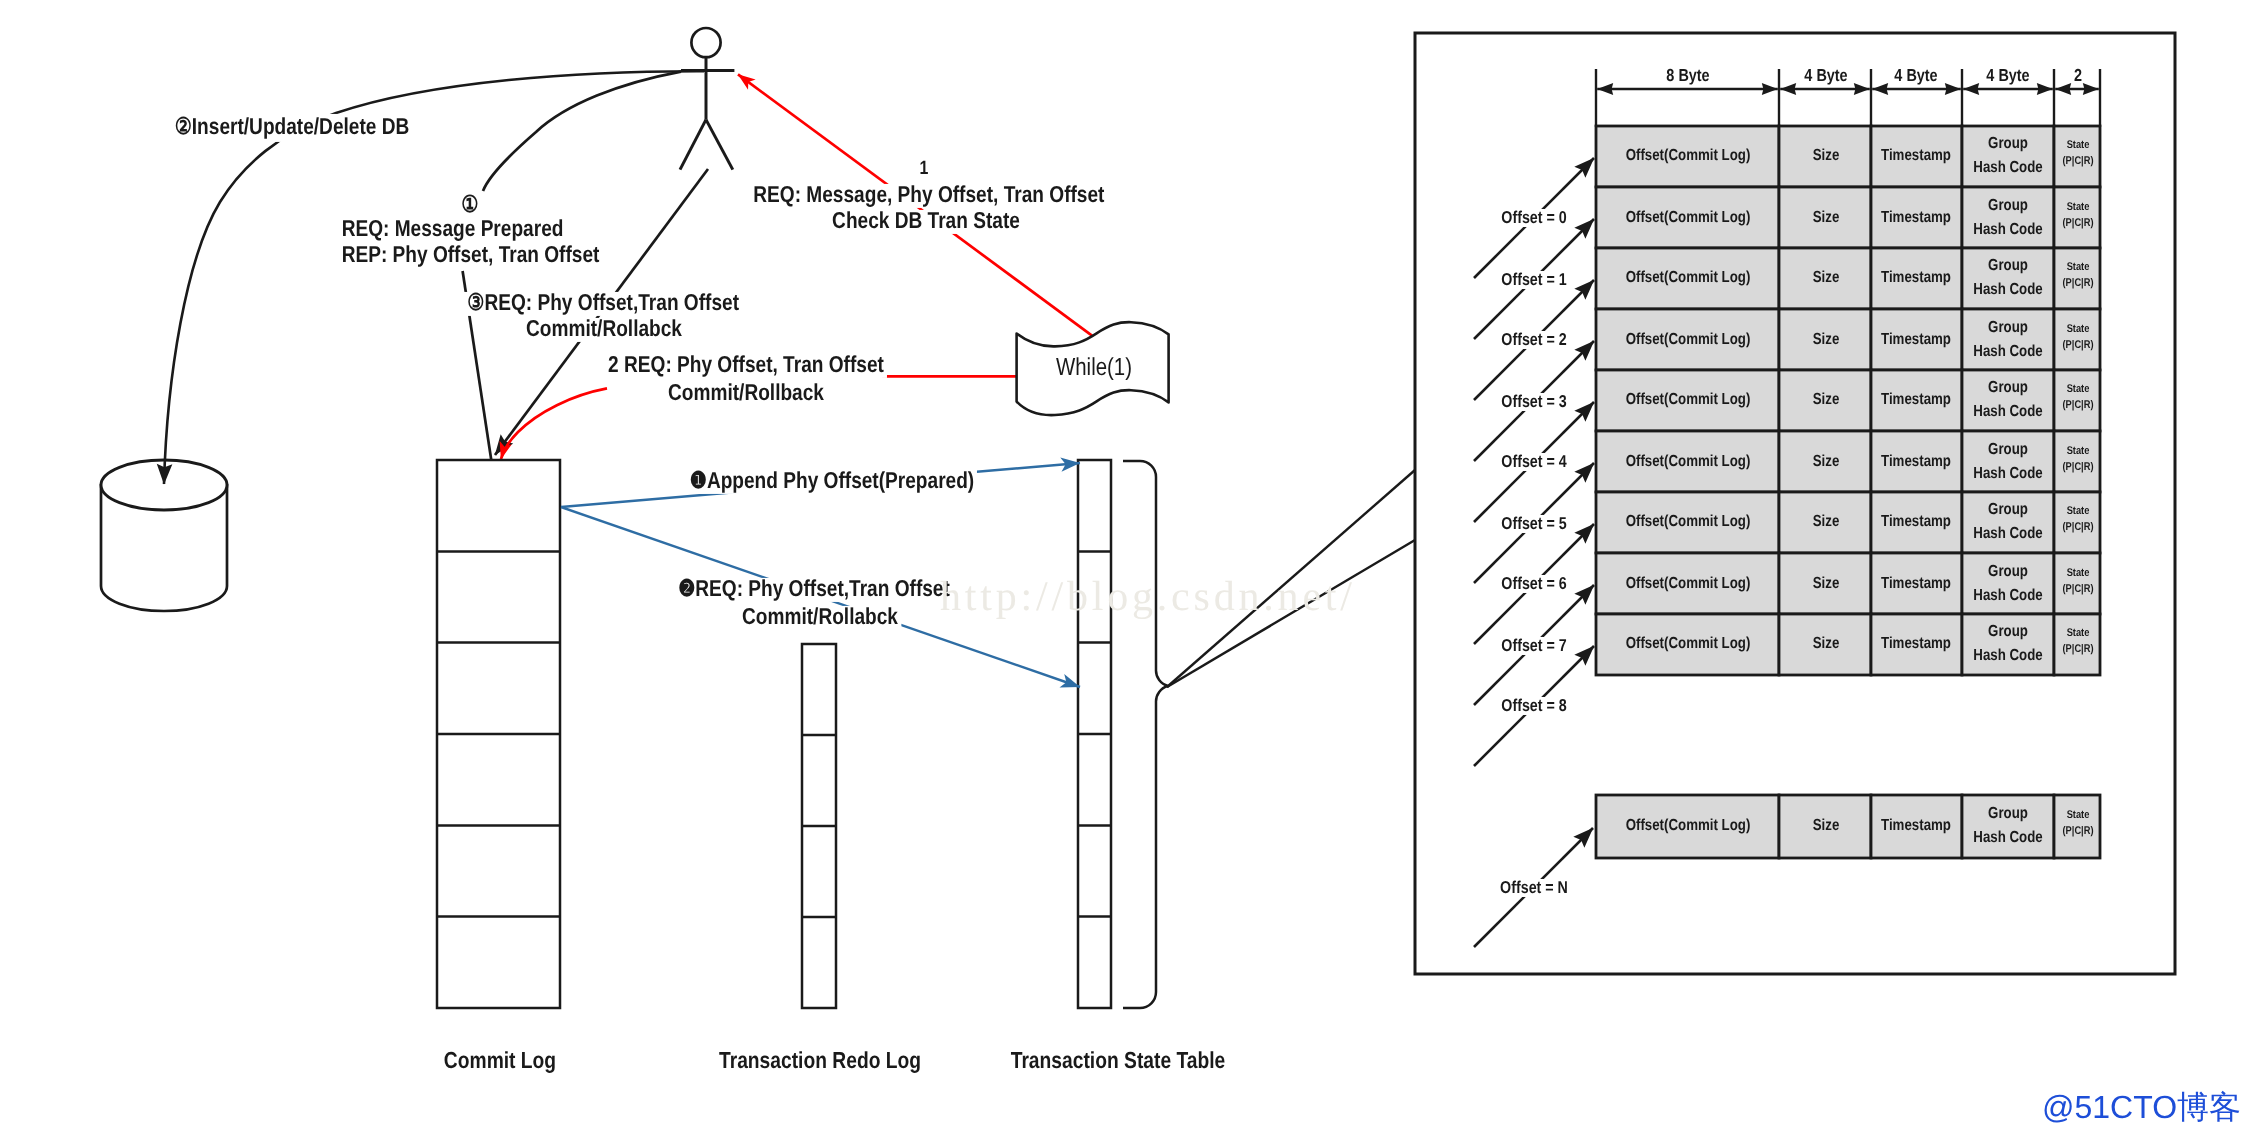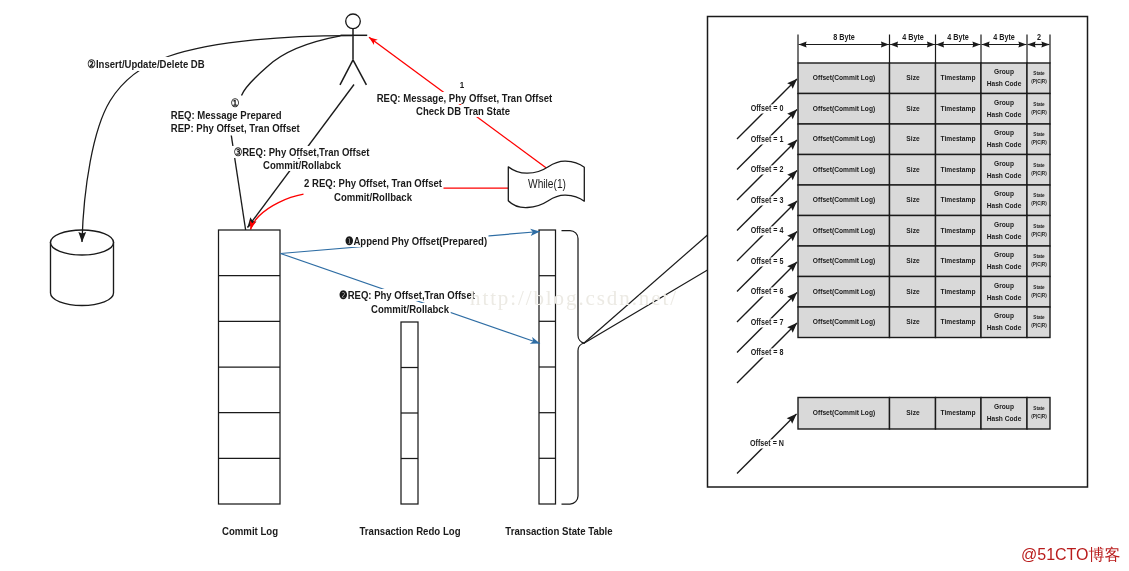--- a/index.html
+++ b/index.html
@@ -258,14 +258,14 @@
 <div class="t" style="left:1038.50px;top:318.05px;transform:translate(-50%,-50%) scaleX(0.830);font-size:5.60px;font-weight:bold;color:#1a1a1a;">State</div>
 <div class="t" style="left:1038.50px;top:326.45px;transform:translate(-50%,-50%) scaleX(0.830);font-size:5.60px;font-weight:bold;color:#1a1a1a;">(P|C|R)</div>
 <div class="t" style="left:843.75px;top:413.25px;transform:translate(-50%,-50%) scaleX(0.830);font-size:8.00px;font-weight:bold;color:#1a1a1a;">Offset(Commit Log)</div>
 <div class="t" style="left:912.50px;top:413.25px;transform:translate(-50%,-50%) scaleX(0.830);font-size:8.00px;font-weight:bold;color:#1a1a1a;">Size</div>
 <div class="t" style="left:958.25px;top:413.25px;transform:translate(-50%,-50%) scaleX(0.830);font-size:8.00px;font-weight:bold;color:#1a1a1a;">Timestamp</div>
 <div class="t" style="left:1004.00px;top:407.25px;transform:translate(-50%,-50%) scaleX(0.830);font-size:8.00px;font-weight:bold;color:#1a1a1a;">Group</div>
 <div class="t" style="left:1004.00px;top:419.25px;transform:translate(-50%,-50%) scaleX(0.830);font-size:8.00px;font-weight:bold;color:#1a1a1a;">Hash Code</div>
 <div class="t" style="left:1038.50px;top:409.05px;transform:translate(-50%,-50%) scaleX(0.830);font-size:5.60px;font-weight:bold;color:#1a1a1a;">State</div>
 <div class="t" style="left:1038.50px;top:417.45px;transform:translate(-50%,-50%) scaleX(0.830);font-size:5.60px;font-weight:bold;color:#1a1a1a;">(P|C|R)</div>
 <div class="t" style="left:470px;top:287px;font-size:21px;font-weight:normal;color:#eceae4;font-family:'Liberation Serif',serif;letter-spacing:1.9px;text-align:right;">http://blog.csdn.net/</div>
-<div class="t" style="left:1021px;top:547px;font-size:16px;font-weight:normal;color:#b91c1c;">@51CTO博客</div>
+<div class="t" style="left:1021px;top:547px;font-size:16px;font-weight:normal;color:#1d4ed8;">@51CTO博客</div>
 </div>
 
 </body></html>

